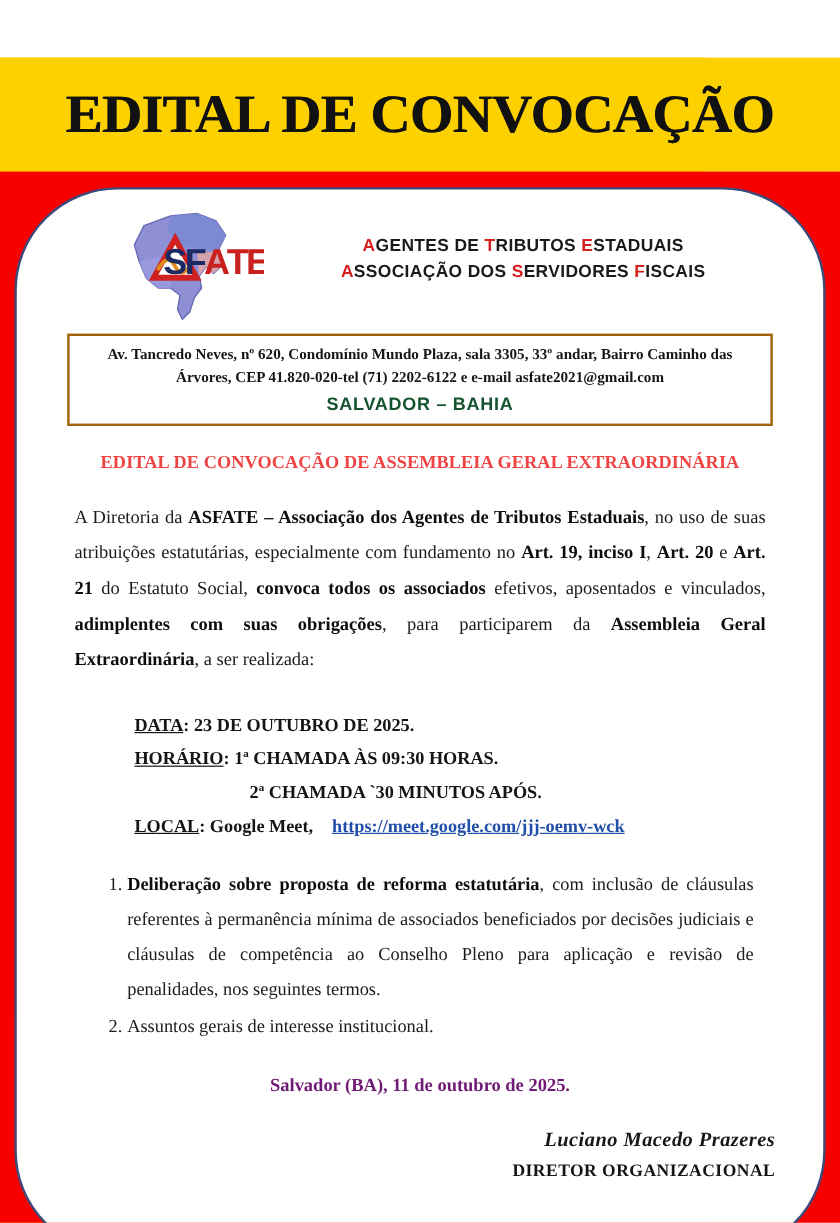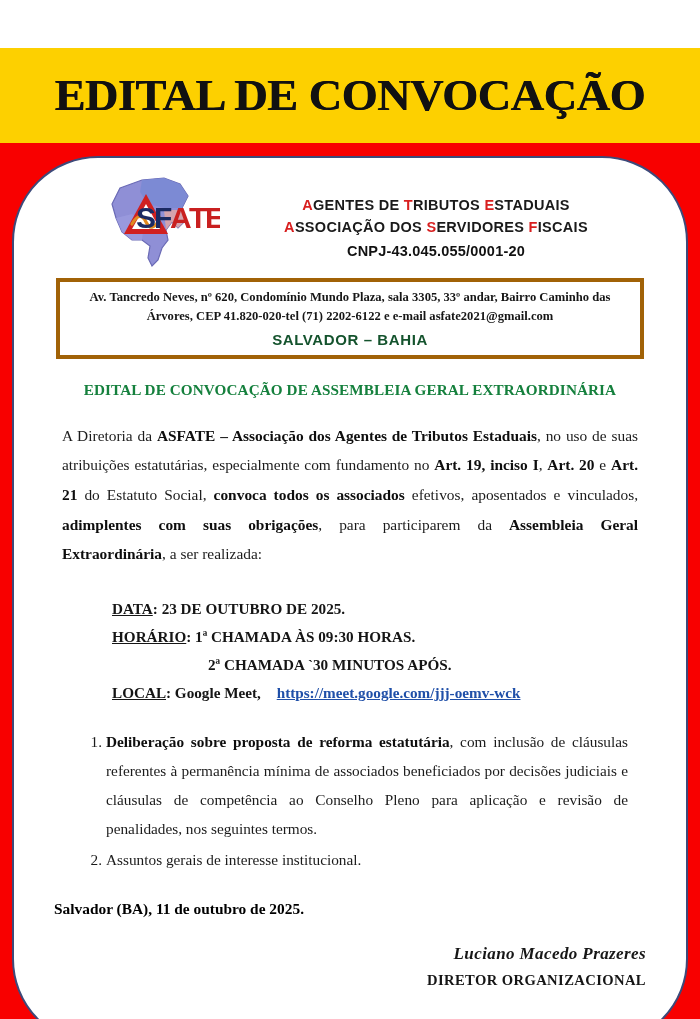--- a/index.html
+++ b/index.html
@@ -114,21 +114,21 @@
     font-weight: bold;
     font-size: 14.5px;
     letter-spacing: 0.2px;
     color: #111111;
     margin-top: 4px;
   }
 
   
   .address-box {
     margin: 8px 2px 0 2px;
-    border: 4px solid #a16207;
+    border: 2px solid #a16207;
     padding: 6px 10px 7px 10px;
     text-align: center;
   }
   .address-line {
     font-family: "Liberation Serif", serif;
     font-weight: bold;
     font-size: 12.6px;
     color: #161616;
     line-height: 1.5;
   }
@@ -140,21 +140,21 @@
     letter-spacing: 0.6px;
     margin-top: 5px;
   }
 
   
   .doc-title {
     text-align: center;
     font-family: "Liberation Serif", serif;
     font-weight: bold;
     font-size: 15.2px;
-    color: #15803d;
+    color: #ef4444;
     margin-top: 22px;
     letter-spacing: 0.1px;
   }
 
   
   .body-par {
     margin: 22px 8px 0 8px;
     font-family: "Liberation Serif", serif;
     font-size: 15.4px;
     line-height: 1.92;
@@ -210,25 +210,25 @@
     left: 0;
     top: 0;
     width: 22px;
     text-align: right;
   }
   .items li b { font-weight: bold; color: #0e0e0e; }
   .items li.single { text-align: left; }
 
   
   .closing {
-    text-align: left;
+    text-align: center;
     font-family: "Liberation Serif", serif;
     font-weight: bold;
     font-size: 15.4px;
-    color: #000000;
+    color: #701a75;
     margin-top: 26px;
   }
   .signature {
     text-align: right;
     font-family: "Liberation Serif", serif;
     font-style: italic;
     font-weight: bold;
     font-size: 17px;
     color: #171717;
     margin-top: 26px;
@@ -282,21 +282,20 @@
           </svg>
         </div>
 
         <div class="org-block">
           <div class="org-line">
             <span class="hl">A</span>GENTES DE <span class="hl">T</span>RIBUTOS <span class="hl">E</span>STADUAIS
           </div>
           <div class="org-line">
             <span class="hl">A</span>SSOCIAÇÃO DOS <span class="hl">S</span>ERVIDORES <span class="hl">F</span>ISCAIS
           </div>
-          <div class="org-cnpj">CNPJ-43.045.055/0001-20</div>
         </div>
       </div>
 
       <div class="address-box">
         <div class="address-line">Av. Tancredo Neves, nº 620, Condomínio Mundo Plaza, sala 3305, 33º andar, Bairro Caminho das</div>
         <div class="address-line">Árvores,  CEP 41.820-020-tel (71) 2202-6122 e e-mail asfate2021@gmail.com</div>
         <div class="address-city">SALVADOR – BAHIA</div>
       </div>
 
       <div class="doc-title">EDITAL DE CONVOCAÇÃO DE ASSEMBLEIA GERAL EXTRAORDINÁRIA</div>

